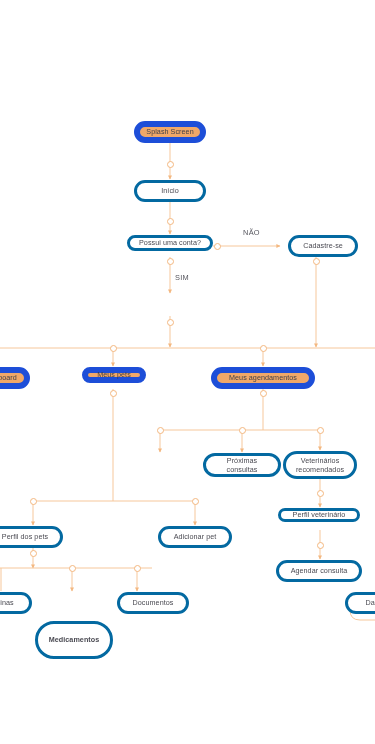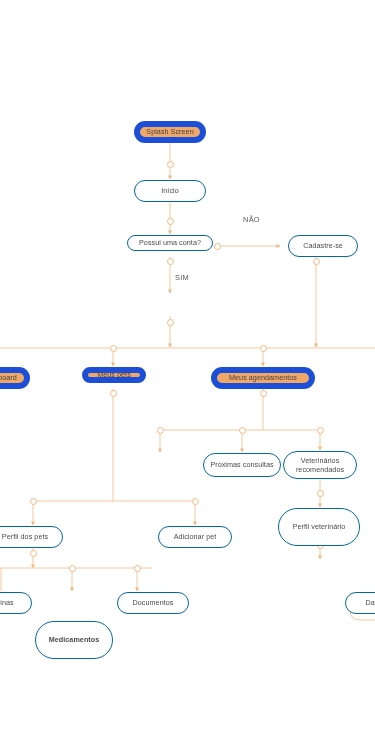--- a/index.html
+++ b/index.html
@@ -41,21 +41,21 @@
     padding: 2px 6px;
     white-space: pre-line;
   }
   .node.filled {
     background: #f0a868;
     border: 6px solid #1d4ed8;
     color: #3f3f47;
   }
   .node.outline {
     background: #ffffff;
-    border: 1px solid #0369a1;
+    border: 3px solid #0369a1;
     color: #4a4a52;
   }
   .edge-label {
     position: absolute;
     font-size: 7.4px;
     color: #55555d;
     letter-spacing: 0.3px;
     white-space: nowrap;
   }
   .dot {
@@ -153,22 +153,23 @@
   <div class="node outline" style="left:127px; top:235px; width:86px;  height:16px;">Possui uma conta?</div>
   <div class="node outline" style="left:288px; top:235px; width:70px;  height:22px;">Cadastre-se</div>
   <div class="node filled" style="left:-32px; top:367px; width:62px;  height:22px;">Dashboard</div>
   <div class="node filled" style="left:82px;  top:367px; width:64px;  height:14px;">Meus pets</div>
   <div class="node filled" style="left:211px; top:367px; width:104px; height:22px;">Meus agendamentos</div>
   <div class="node outline" style="left:203px; top:453px; width:78px;  height:24px;">Próximas consultas</div>
   <div class="node outline" style="left:283px; top:451px; width:74px;  height:28px;text-align:center;">Veterinários
 recomendados</div>
   <div class="node outline" style="left:-13px; top:526px; width:76px;  height:22px;">Perfil dos pets</div>
   <div class="node outline" style="left:158px; top:526px; width:74px;  height:22px;">Adicionar pet</div>
-  <div class="node outline" style="left:278px; top:508px; width:82px;  height:38px;">Perfil veterinário</div>
+  <div class="node outline" style="left:278px; top:508px; width:82px;  height:14px;">Perfil veterinário</div>
+  <div class="node outline" style="left:276px; top:560px; width:86px;  height:22px;">Agendar consulta</div>
   <div class="node outline" style="left:-30px; top:592px; width:62px;  height:22px;">Vacinas</div>
   <div class="node outline" style="left:35px;  top:621px; width:78px;  height:38px;font-weight:bold;">Medicamentos</div>
   <div class="node outline" style="left:117px; top:592px; width:72px;  height:22px;">Documentos</div>
   <div class="node outline" style="left:345px; top:592px; width:62px;  height:22px;">Dados</div>
 
-  <div class="edge-label" style="left:243px; top:215px;">NÃO</div>
+  <div class="edge-label" style="left:243px; top:228px;">NÃO</div>
   <div class="edge-label" style="left:175px; top:273px;">SIM</div>
 
 </div>
 
 </body></html>

